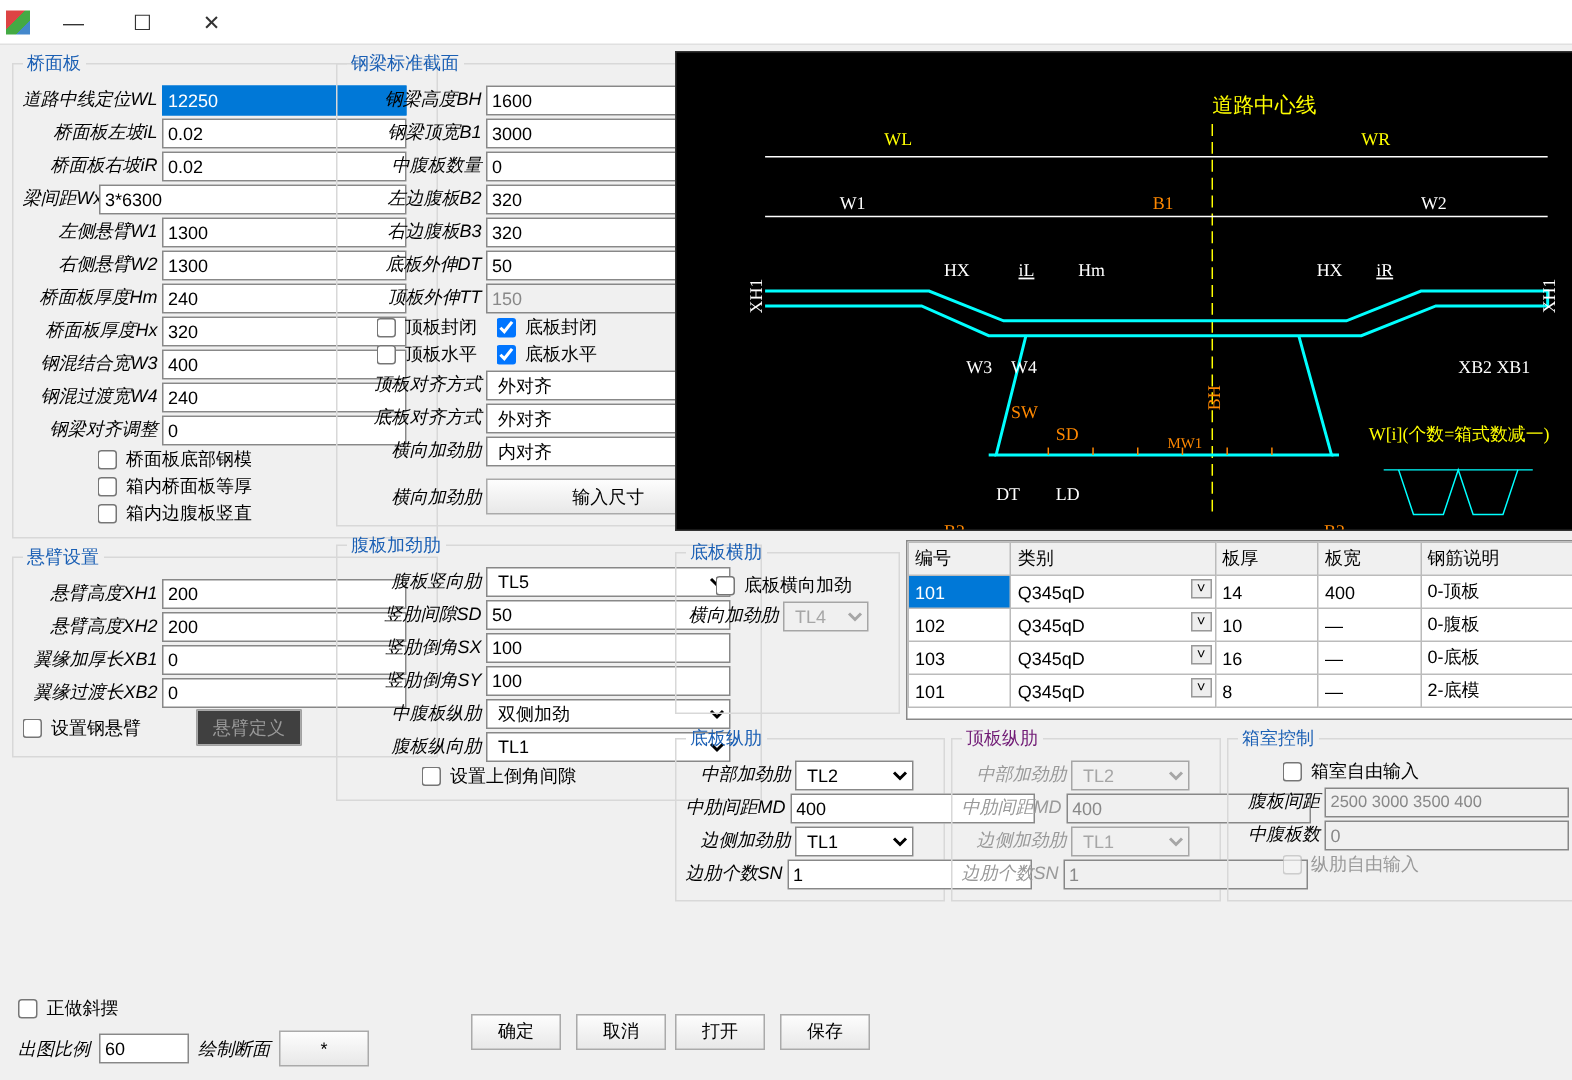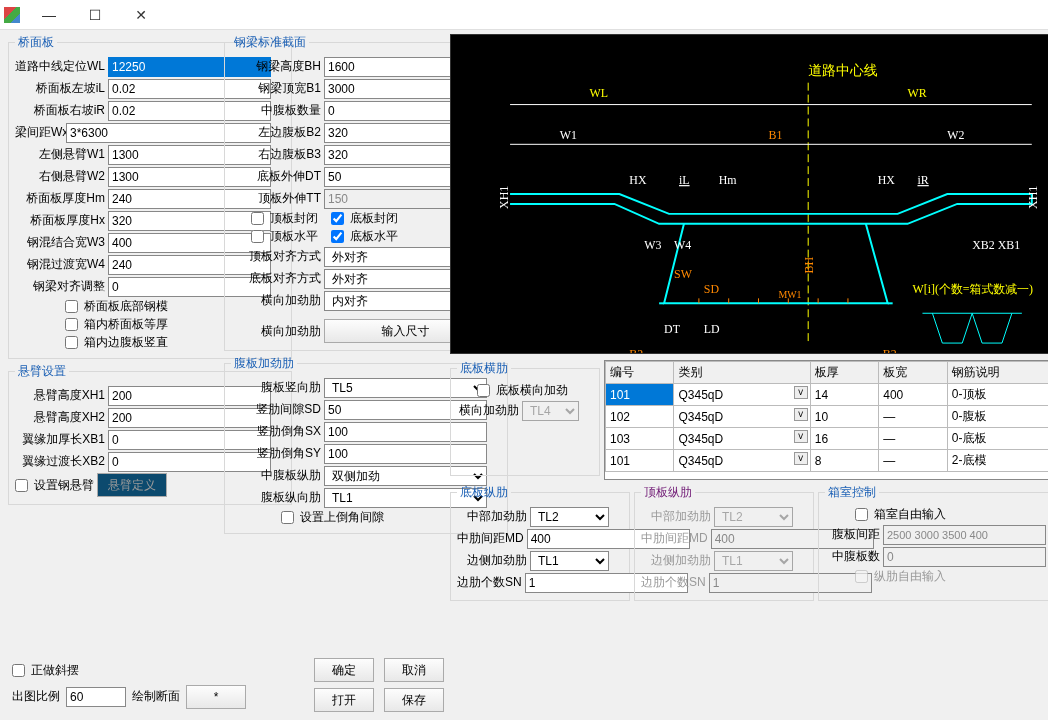--- a/index.html
+++ b/index.html
@@ -37,41 +37,41 @@
   .col1 { width: 210px; }
   .col2 { width: 220px; }
   .col3 { flex:1; }
   fieldset {
     border: 1px solid #d8d8d8;
     margin: 0 0 4px 0;
     padding: 4px 20px 6px 6px;
   }
   legend { color: #1a5fb4; padding: 0 3px; font-size:12px;}
   .row { display:flex; align-items:center; margin: 1px 0; gap:3px; min-height:21px;}
-  .row label.lbl { text-align:right; display:inline-block; white-space:nowrap;}
+  .row label.lbl { text-align:right; display:inline-block; white-space:nowrap;font-style:italic;}
   .row input[type=text], .row select {
     height: 20px;
     border: 1px solid #888;
     padding: 0 3px;
     font-size:12px;
     background:#fff;
     flex: 1;
   }
   .row input[type=text].highlighted { background:#0078d7; color:#fff; border-color:#0078d7; }
   .row input[readonly], .row select[disabled], .row input[disabled] { background:#f0f0f0; color:#888; }
   .chk-row { display:flex; align-items:center; margin:1px 0; gap:3px;}
   button.btn {
     height: 24px;
     min-width: 60px;
     border: 1px solid #aaa;
     background: linear-gradient(#fdfdfd,#e8e8e8);
     font-size:12px;
     padding: 0 10px;
   }
-  button.btn:disabled { color:#999; background:#0c4a6e;}
+  button.btn:disabled { color:#999; background:#404040;margin-left:34px;}
   .square-btn { width:22px; min-width:22px; padding:0;}
   .diagram {
     background:#000;
     border:1px solid #333;
     height: 320px;
     margin-bottom:6px;
   }
   .table-wrap { border:1px solid #888; height:120px; overflow:auto; background:#fff;}
   table.data { border-collapse:collapse; width:100%; font-size:12px;}
   table.data th, table.data td { border:1px solid #bbb; padding:2px 4px; text-align:left; height:22px;}
@@ -463,21 +463,21 @@
         <input type="checkbox" style="">
         <span>正做斜摆</span>
       </div>
     <div class="row" style="gap:6px">
       <label class="lbl">出图比例</label>
       <input type="text" style="width: 60px; flex: 0 0 auto;" value="60">
       <label class="lbl">绘制断面</label>
       <button class="btn square-btn">*</button>
     </div>
   </div>
-  <div style="margin-left:60px;display:flex;flex-direction:column;gap:6px">
+  <div style="margin-left:60px;display:flex;flex-direction:row;gap:6px">
     <div class="btn-row">
       <button class="btn">确定</button>
       <button class="btn">取消</button>
     </div>
     <div class="btn-row">
       <button class="btn">打开</button>
       <button class="btn">保存</button>
     </div>
   </div>
 </div>

